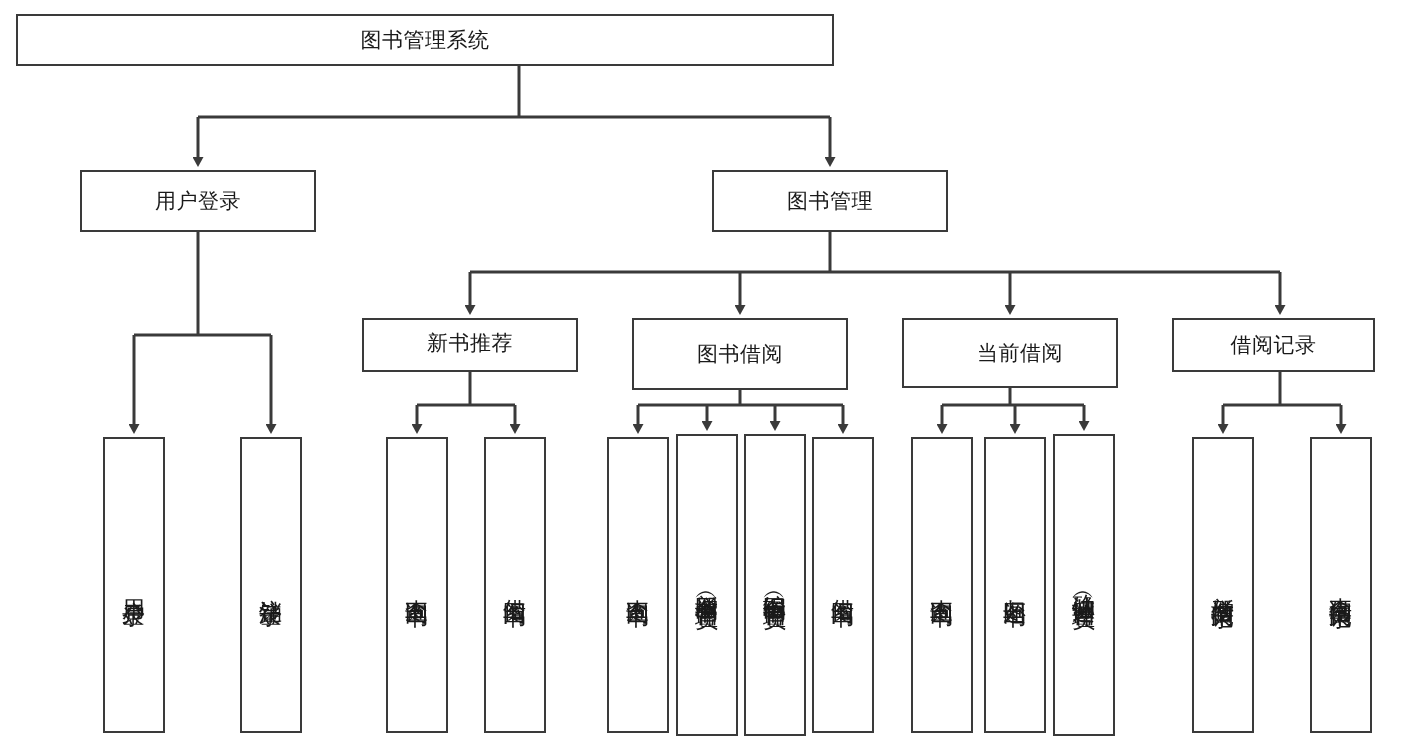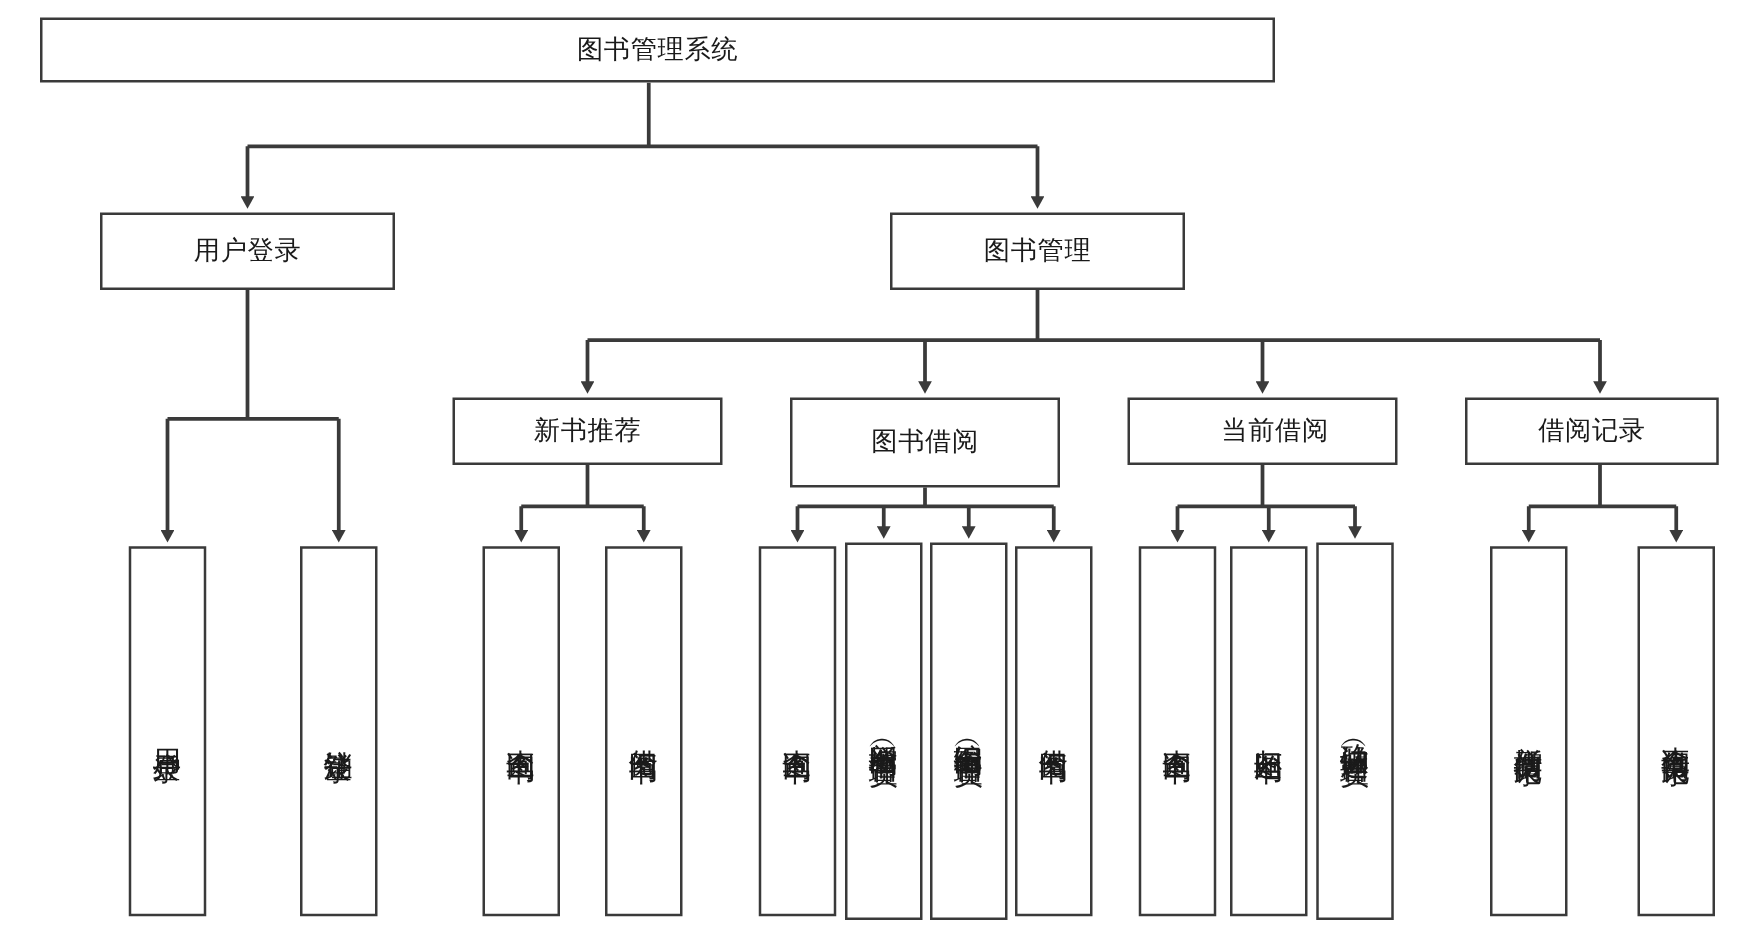--- a/index.html
+++ b/index.html
@@ -119,38 +119,38 @@
       <path d="M1015,405 L1015,425" marker-end="url(#arrow)"></path>
       <path d="M1084,405 L1084,422" marker-end="url(#arrow)"></path>
 
       <path d="M1280,372 L1280,405"></path>
       <path d="M1223,405 L1341,405"></path>
       <path d="M1223,405 L1223,425" marker-end="url(#arrow)"></path>
       <path d="M1341,405 L1341,425" marker-end="url(#arrow)"></path>
     </g>
   </svg>
 
-  <div class="node horiz root" style="left: 16px; top: 14px; width: 988px; height: 52px; margin-left: 16px;">
+  <div class="node horiz root" style="left: 16px; top: 14px; width: 818px; height: 52px;">
     <span class="label">图书管理系统</span>
   </div>
 
   <div class="node horiz" style="left: 80px; top: 170px; width: 236px; height: 62px;">
     <span class="label">用户登录</span>
   </div>
   <div class="node horiz" style="left: 712px; top: 170px; width: 236px; height: 62px; justify-content: center;">
     <span class="label">图书管理</span>
   </div>
 
-  <div class="node horiz" style="left: 362px; top: 318px; width: 216px; height: 54px;">
+  <div class="node horiz" style="left: 362px; top: 318px; width: 216px; height: 54px; font-family: Liberation Mono, monospace;">
     <span class="label">新书推荐</span>
   </div>
   <div class="node horiz" style="left: 632px; top: 318px; width: 216px; height: 72px;">
     <span class="label">图书借阅</span>
   </div>
-  <div class="node horiz" style="left: 902px; top: 318px; width: 216px; height: 54px; padding-left: 20px;">
+  <div class="node horiz" style="left: 902px; top: 318px; width: 216px; height: 70px; padding-left: 20px;">
     <span class="label">当前借阅</span>
   </div>
   <div class="node horiz" style="left: 1172px; top: 318px; width: 203px; height: 54px;">
     <span class="label">借阅记录</span>
   </div>
 
   <div class="node vert" style="left: 103px; top: 437px; width: 62px; height: 296px;">
     <span class="label">用户登录</span>
   </div>
   <div class="node vert" style="left: 240px; top: 437px; width: 62px; height: 296px;">

